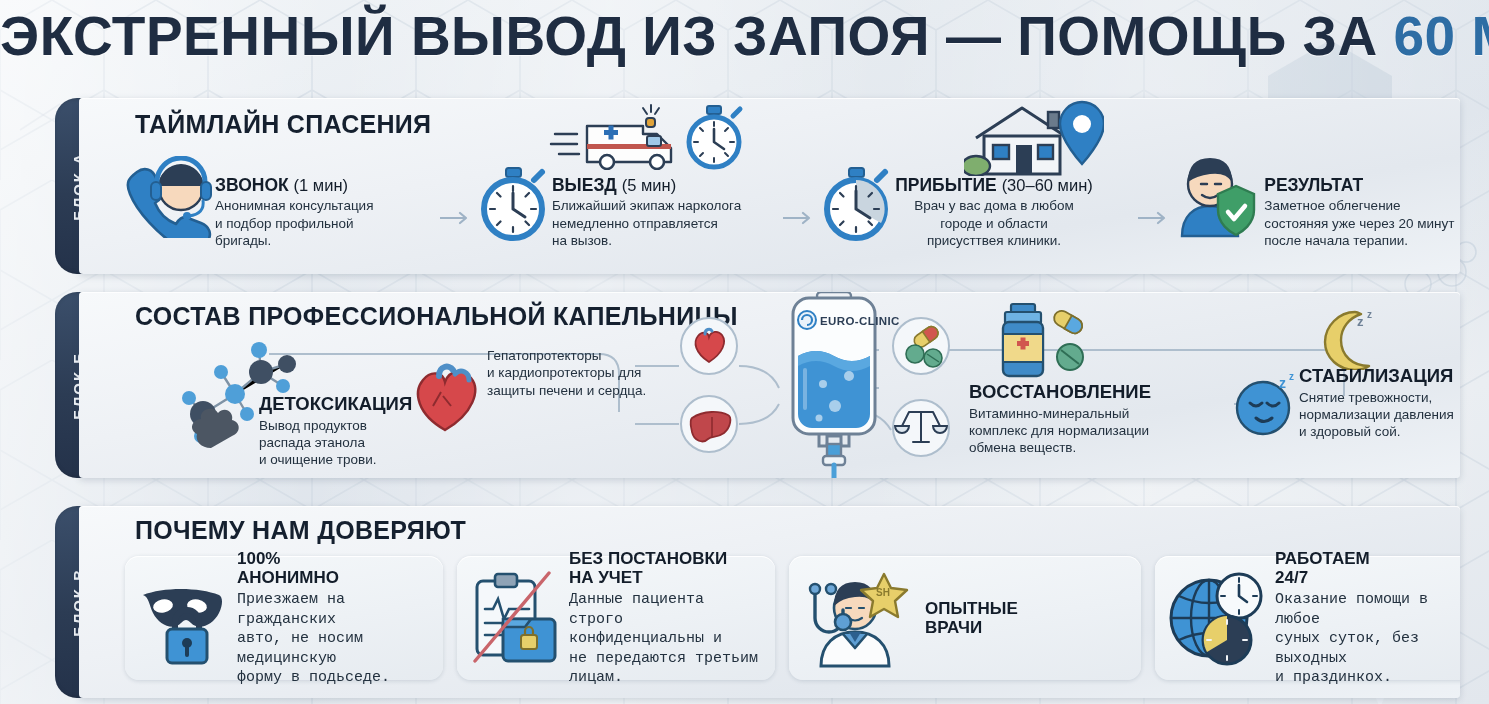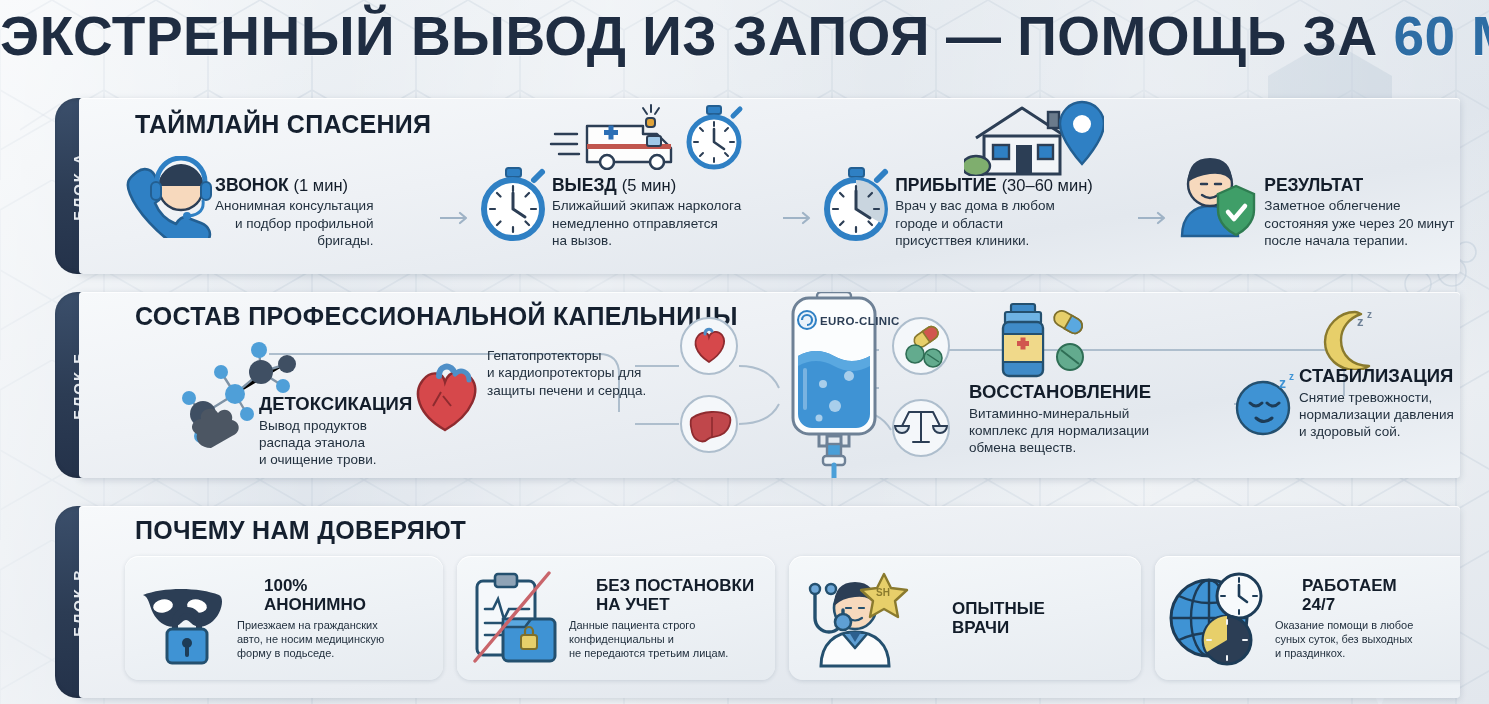--- a/index.html
+++ b/index.html
@@ -73,22 +73,22 @@
   #blockC{left:55px;top:506px;width:1405px;height:192px;}
   #blockC .panel-title{left:56px;top:10px;}
   .cRow{position:absolute;left:46px;top:50px;display:flex;gap:14px;}
   .card{
     width:318px;height:124px;border-radius:14px;
     background:linear-gradient(170deg,#f5f8fa 0%,#edf1f5 55%,#e6ebf0 100%);
     box-shadow:0 1px 4px rgba(40,60,90,.16),inset 0 1px 0 rgba(255,255,255,.9);
     display:flex;align-items:center;gap:6px;padding:0 10px;box-sizing:border-box;
   }
   .card .txt{padding-top:2px;}
-  .cHead{font-size:17px;font-weight:bold;color:#131d2a;line-height:1.1;margin-left:27px;}
-  .cBody{font-size:11px;color:#23313f;line-height:1.3;margin-top:3px;}
+  .cHead{font-size:17px;font-weight:bold;color:#131d2a;line-height:1.1;}
+  .cBody{font-size:15px;color:#23313f;line-height:1.3;margin-top:3px;font-family:Liberation Mono, monospace;}
   .ic{flex:0 0 auto;display:block;}
 </style>
 </head>
 <body>
 
 <div id="bg">
   <div class="grad"></div>
   <svg viewBox="0 0 1489 704">
     <defs>
       <pattern id="hx" width="104" height="180" patternUnits="userSpaceOnUse">
@@ -177,21 +177,21 @@
           <circle cx="62" cy="32" r="22" fill="#f7d9bd" stroke="#2c3e55" stroke-width="2.4"></circle>
           <path d="M40 30 a22 22 0 0 1 44 0" fill="#2c3e55"></path>
           <path d="M38 26 a24 24 0 0 1 48 0 v12" fill="none" stroke="#2f80c4" stroke-width="5" stroke-linecap="round"></path>
           <rect x="32" y="26" width="10" height="18" rx="5" fill="#2f80c4" stroke="#235f92" stroke-width="2"></rect>
           <rect x="82" y="26" width="10" height="18" rx="5" fill="#2f80c4" stroke="#235f92" stroke-width="2"></rect>
           <path d="M84 44 q2 14 -14 16" fill="none" stroke="#2f80c4" stroke-width="3"></path>
           <circle cx="68" cy="60" r="4" fill="#2f80c4"></circle>
         </svg>
         <div class="aText">
           <div class="stepHead"><span>ЗВОНОК</span> <span class="dur">(1 мин)</span></div>
-          <div class="stepBody" style="white-space:pre-line;text-align:right;">Анонимная консультация
+          <div class="stepBody" style="white-space:pre-line;">Анонимная консультация
 и подбор профильной
 бригады.</div>
         </div>
       </div>
       <div class="arrow">
         <svg width="34" height="14">
             <path d="M0 7 h26 M20 2 l6 5 l-6 5" fill="none" stroke="#9fb3c6" stroke-width="2.2" stroke-linecap="round" stroke-linejoin="round"></path>
           </svg>
       </div>
 
@@ -224,21 +224,21 @@
           <path d="M60 16 l8 -8" stroke="#2f80c4" stroke-width="6" stroke-linecap="round"></path>
           <circle cx="39" cy="45" r="29" fill="#fff" stroke="#2f80c4" stroke-width="6"></circle>
           <path d="M39 45 L39 16 A29 29 0 0 1 64 59 Z" fill="#c9d5df"></path>
           <g stroke="#2c3e55" stroke-width="2.2" stroke-linecap="round">
             <path d="M39 22 v5 M39 63 v5 M16 45 h5 M57 45 h5 M23 29 l3.5 3.5 M55 29 l-3.5 3.5 M23 61 l3.5 -3.5 M55 61 l-3.5 -3.5"></path>
             <path d="M39 45 v-18 M39 45 l14 9" stroke-width="3"></path>
           </g>
         </svg>
         <div class="aText">
           <div class="stepHead"><span>ПРИБЫТИЕ</span> <span class="dur">(30–60 мин)</span></div>
-          <div class="stepBody" style="white-space:pre-line;">Врач у вас дома в любом
+          <div class="stepBody" style="white-space:pre-line;text-align:center;">Врач у вас дома в любом
 городе и области
 присусттвея клиники.</div>
         </div>
       </div>
       <div class="arrow">
         <svg width="34" height="14">
             <path d="M0 7 h26 M20 2 l6 5 l-6 5" fill="none" stroke="#9fb3c6" stroke-width="2.2" stroke-linecap="round" stroke-linejoin="round"></path>
           </svg>
       </div>
 

